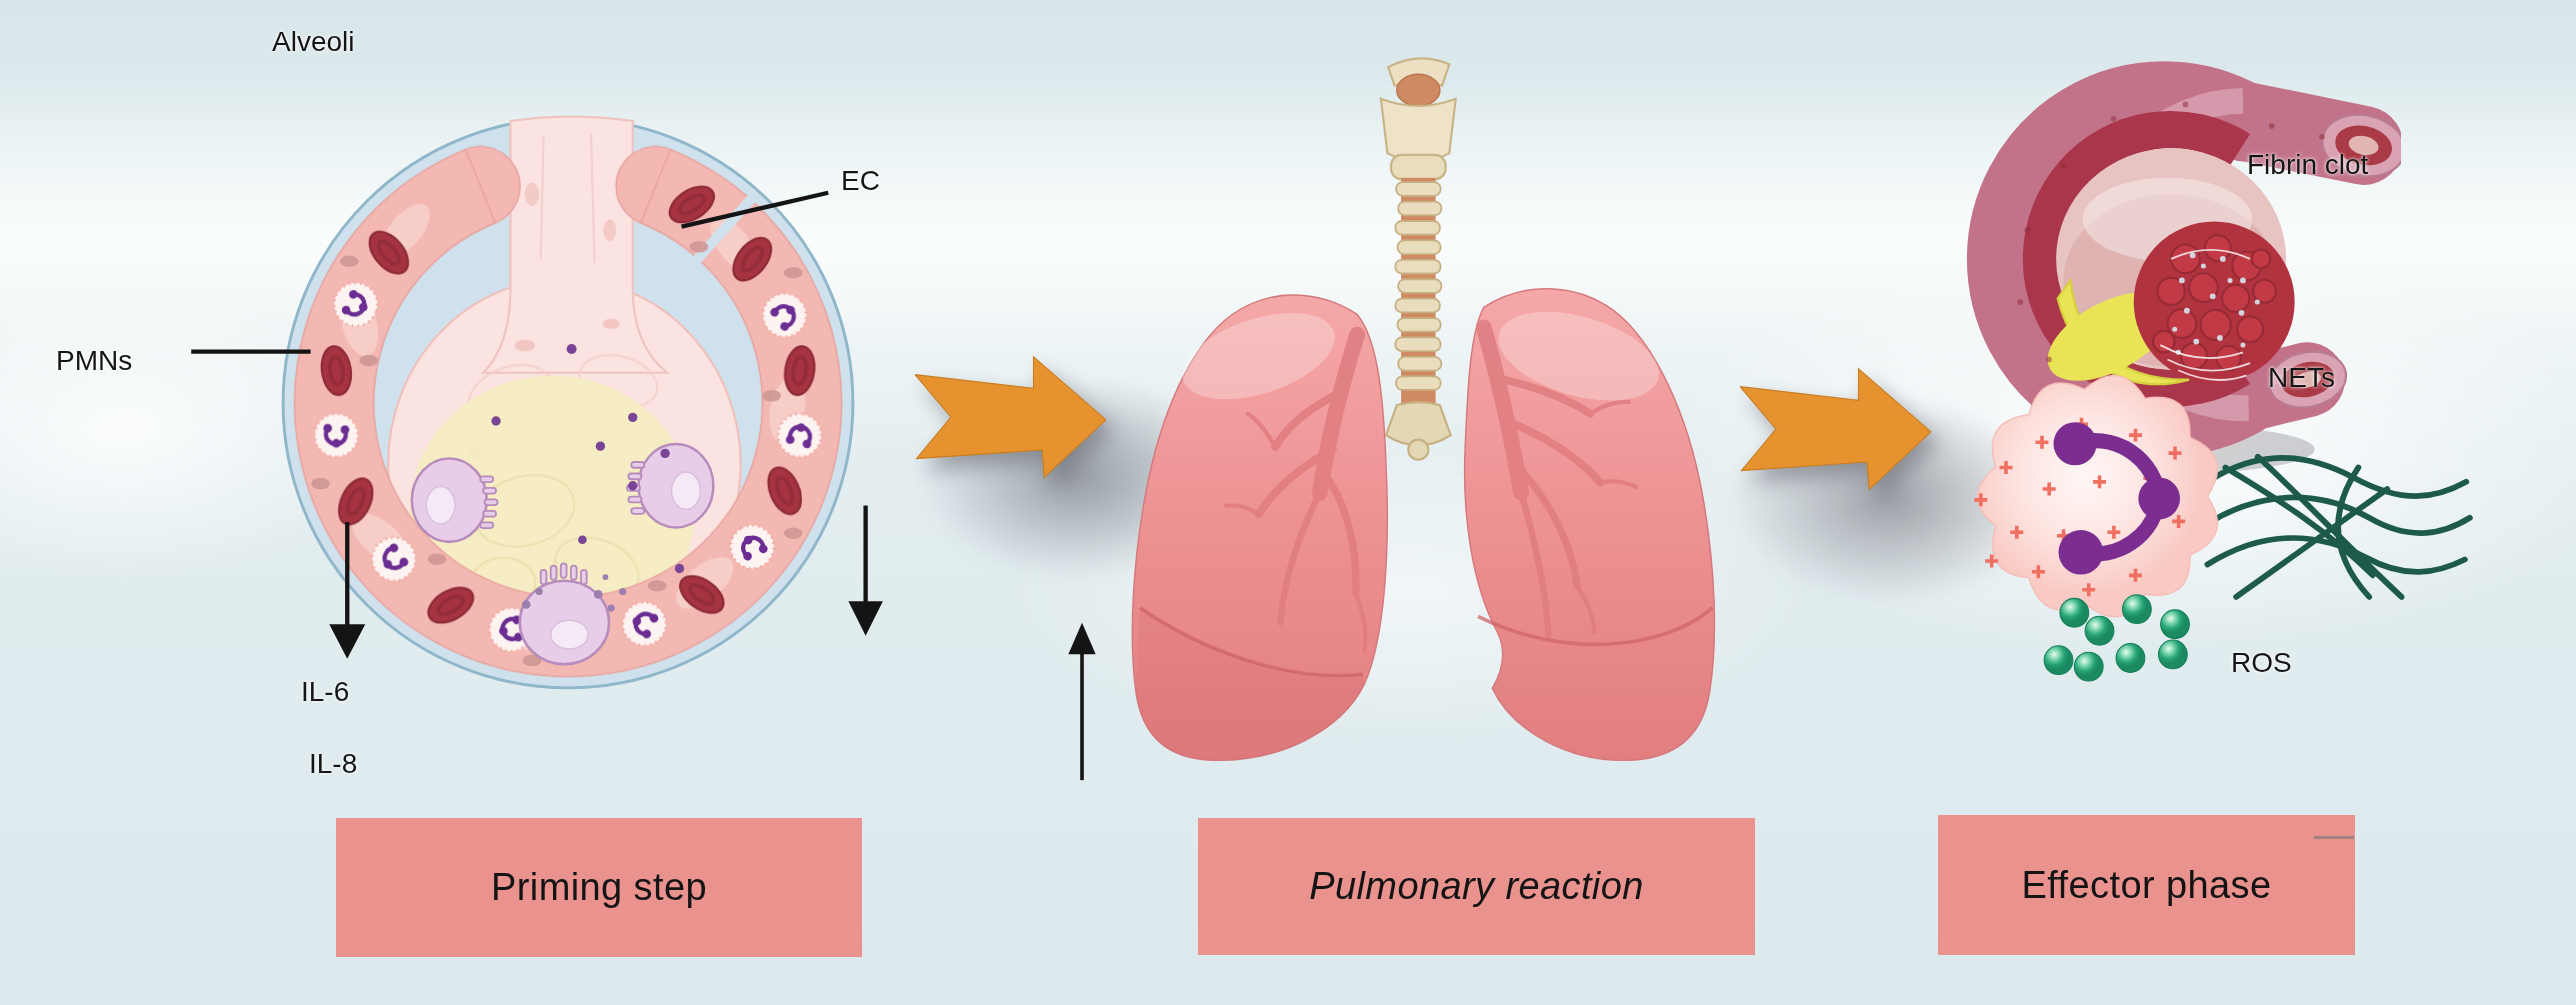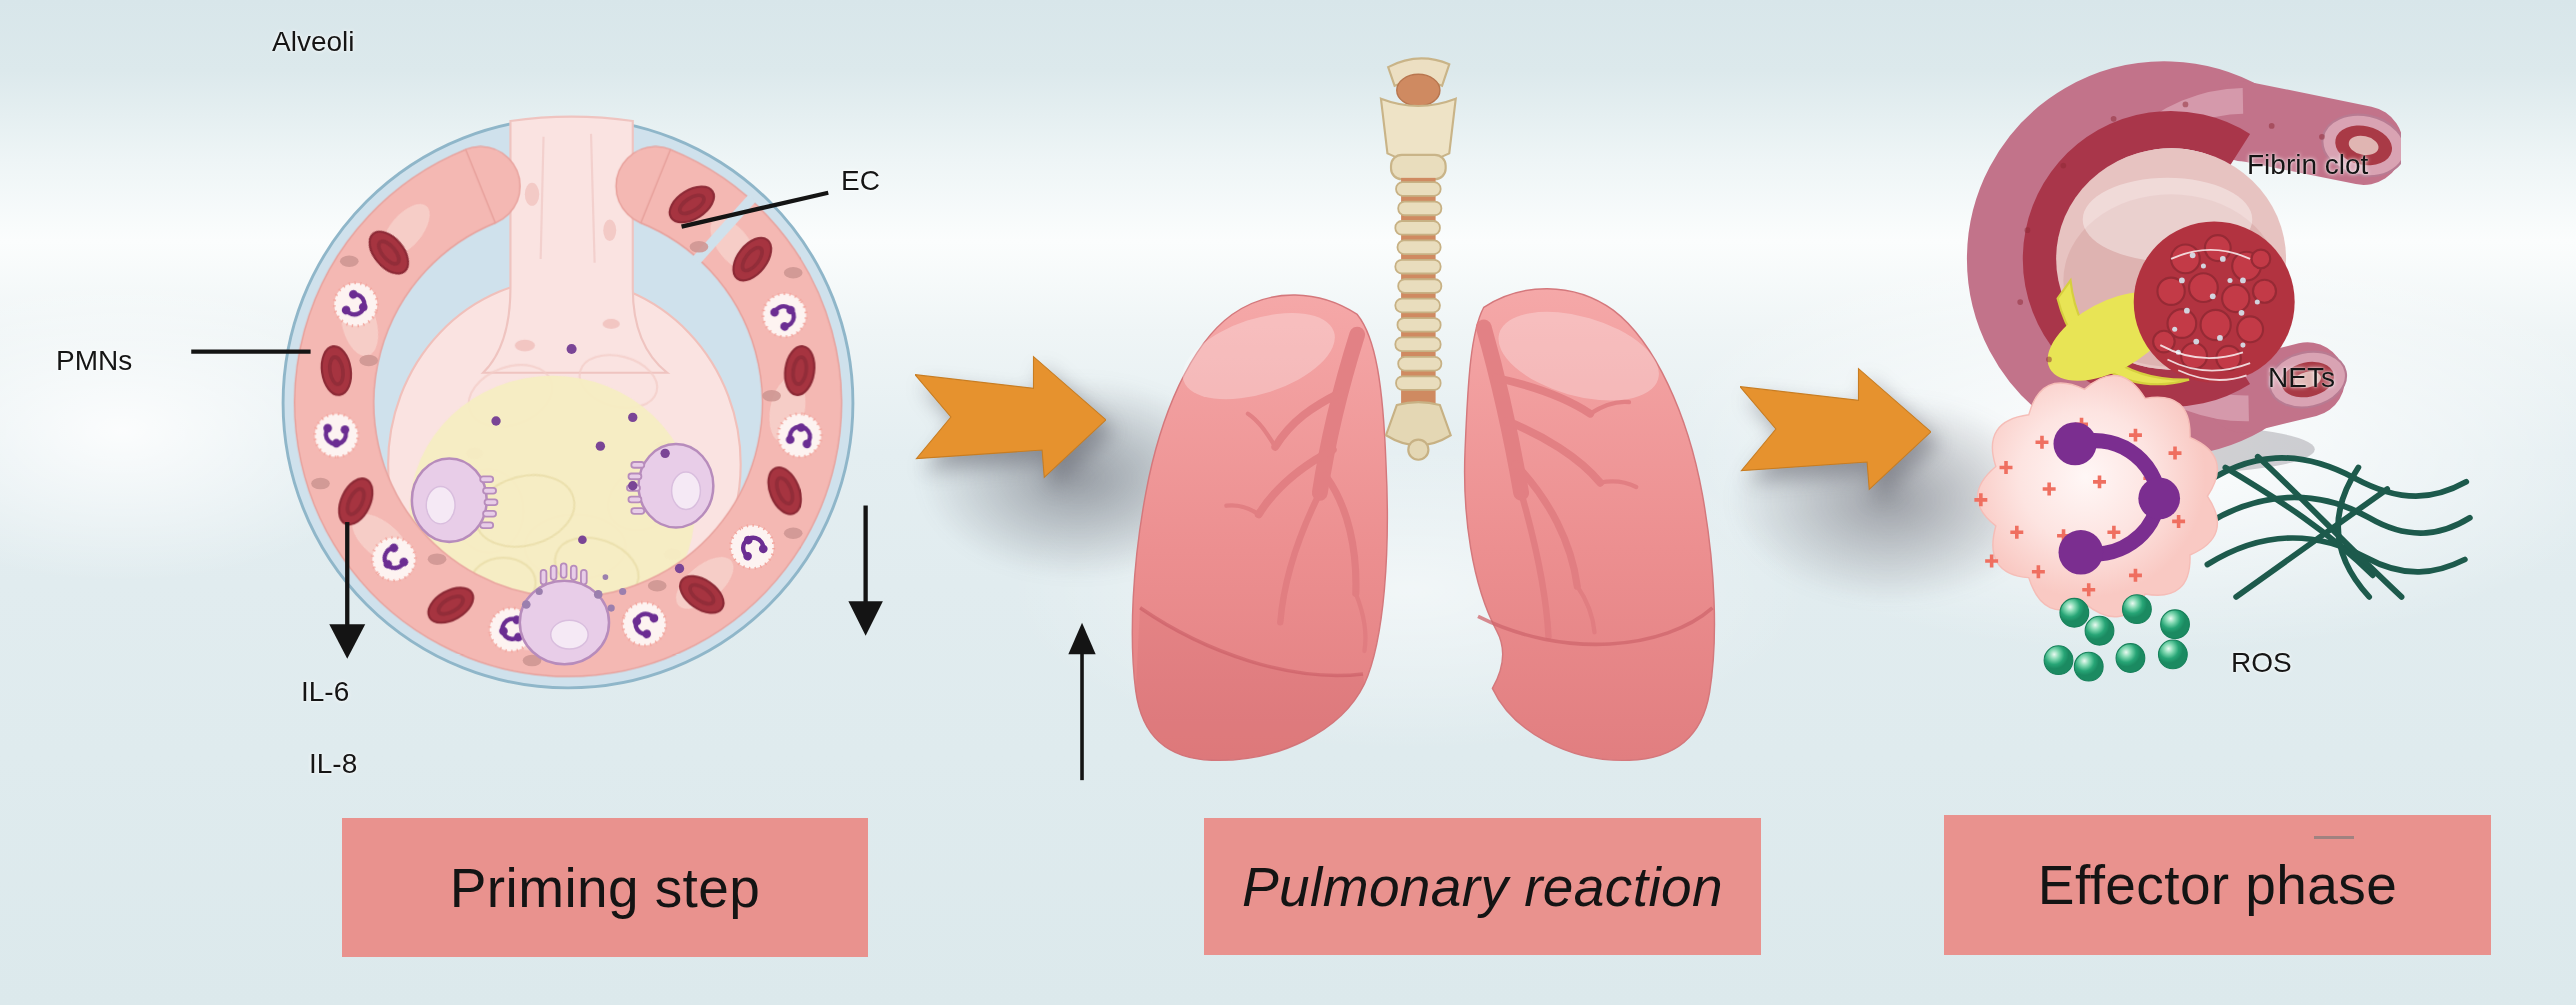--- a/index.html
+++ b/index.html
@@ -14,21 +14,21 @@
   }
   .abs{position:absolute;}
   .label{
     position:absolute;color:#151515;font-size:28px;font-weight:400;line-height:1.12;
     text-shadow:0 0 4.3px rgba(255,255,255,.95),0 0 1.4px rgba(255,255,255,.9);
     white-space:nowrap;
   }
   .label-block{text-align:center;}
   .stage-box{
     position:absolute;background:#e9928e;display:flex;align-items:center;justify-content:center;
-    color:#141414;font-size:55px;letter-spacing:0.4px;margin-left:6px;
+    color:#141414;font-size:38px;letter-spacing:0.4px;
   }
   .smudge{
     position:absolute;border-radius:50%;
     background:radial-gradient(ellipse at center, rgba(68,68,80,.48), rgba(68,68,80,0) 66%);
     filter:blur(7.2px);
   }
   .fx-shadow{filter:drop-shadow(8.6px 11.5px 10px rgba(80,80,92,.45));}
   .effector-dash{position:absolute;background:#7a7a7a;opacity:.65;}
 </style>
 </head>
@@ -467,19 +467,19 @@
   <div class="label" style="left:2247px;top:149px;">Fibrin clot</div>
   <div class="label" style="left:2268px;top:362px;">NETs</div>
   <div class="label" style="left:2231px;top:647px;">ROS</div>
 
   <div class="stage-box" style="left:336px;top:818px;width:526px;height:139px;">
     <span>Priming step</span>
   </div>
   <div class="stage-box" style="left:1198px;top:818px;width:557px;height:137px;font-style:italic;">
     <span>Pulmonary reaction</span>
   </div>
-  <div class="stage-box" style="left:1938px;top:815px;width:547px;height:140px;">
+  <div class="stage-box" style="left:1938px;top:815px;width:417px;height:140px;">
     <span>Effector phase</span>
   </div>
   <div class="effector-dash" style="left:2314px;top:836px;width:40px;height:2.9px;"></div>
 
 </div>
 
 
 </body></html>

